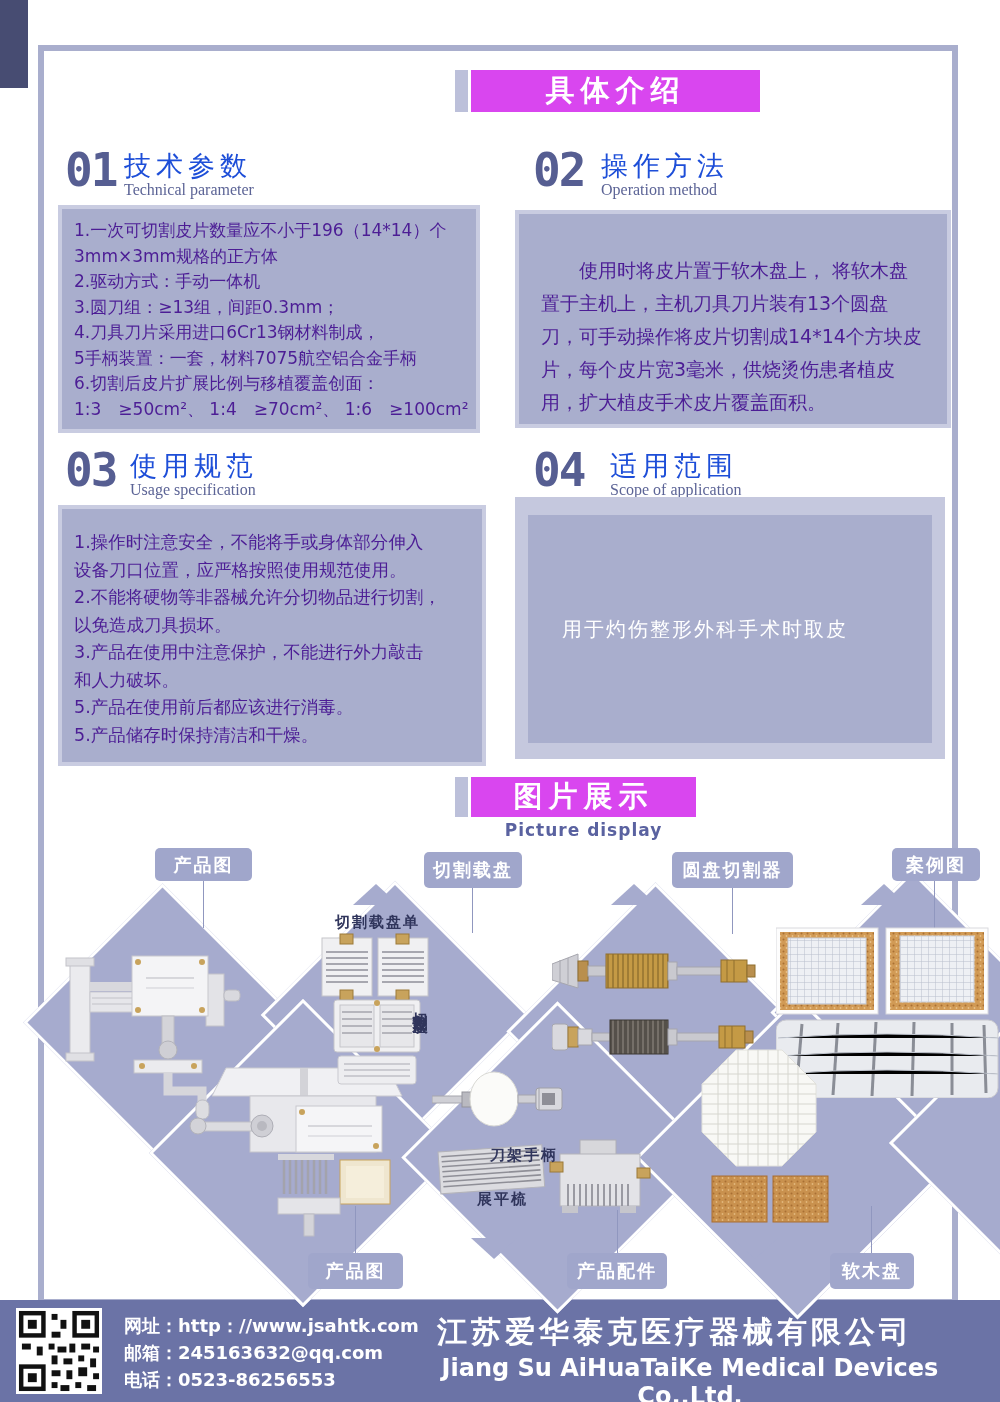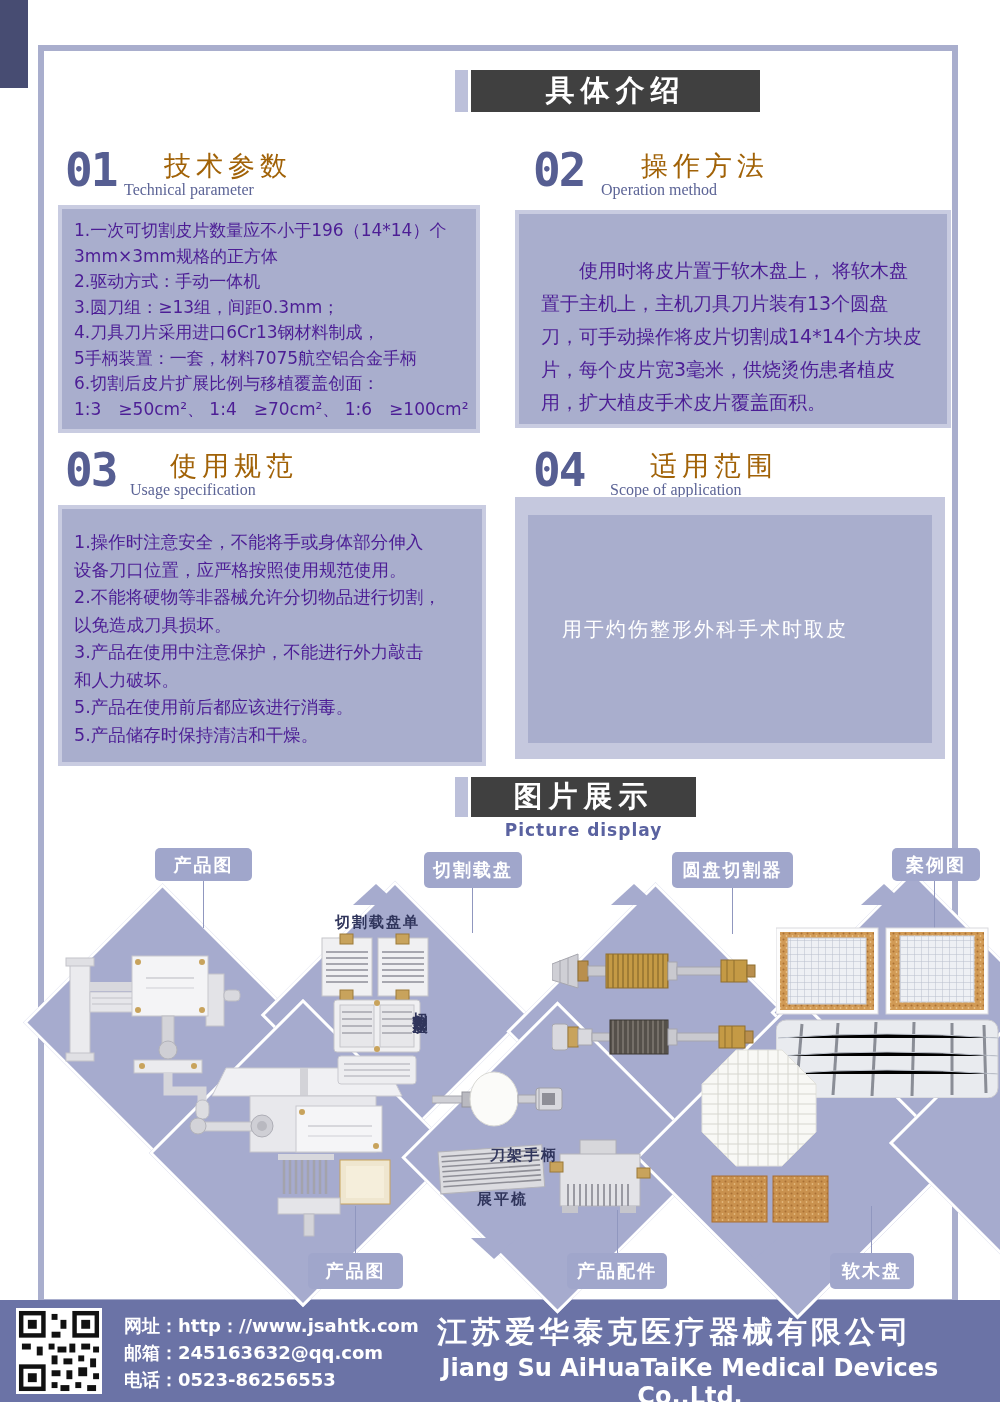--- a/index.html
+++ b/index.html
@@ -6,26 +6,26 @@
   .page{position:relative;width:1000px;height:1402px;background:#fff;overflow:hidden;
         font-family:"DejaVu Sans","Liberation Sans",sans-serif;}
   .abs{position:absolute;}
 
   
   .corner-bar{left:0;top:0;width:28px;height:88px;background:#474c72;}
   .frame{left:38px;top:45px;width:908px;height:1248px;border:6px solid #a9aecd;}
 
   
   .hdr-lightbar{width:13px;background:#bcc0da;}
-  .hdr-darkbar{background:#404040;color:#fff;display:flex;align-items:center;justify-content:center;
+  .hdr-darkbar{background:#d946ef;color:#fff;display:flex;align-items:center;justify-content:center;
                font-size:29px;font-weight:bold;letter-spacing:6px;}
   .hdr-sub{color:#5a62a0;font-weight:bold;font-size:17px;text-align:center;letter-spacing:1px;}
 
   .sec-num{color:#565e92;font-size:46px;font-weight:bold;font-family:"DejaVu Sans Mono",monospace;letter-spacing:-2px;}
-  .sec-title{color:#a16207;font-size:27px;letter-spacing:5px;font-family:"DejaVu Serif","Liberation Serif",serif;margin-left:40px;}
+  .sec-title{color:#1d4ed8;font-size:27px;letter-spacing:5px;font-family:"DejaVu Serif","Liberation Serif",serif;}
   .sec-sub{color:#5c6496;font-size:16px;font-family:"Liberation Serif","DejaVu Serif",serif;}
 
   .box{background:#a9aecd;border:4px solid #c9cce1;color:#4c1d95;}
   .box .ln{white-space:nowrap;}
   .box1{padding:9px 12px;font-size:17px;line-height:25.5px;}
   .box2{padding:40px 22px 0 22px;font-size:19px;line-height:33px;}
   .box2 p{margin:0;text-indent:2em;}
   .box3{padding:20px 12px;font-size:17.5px;line-height:27.5px;}
   .box4-outer{background:#c5c8de;}
   .box4-inner{background:#a9aecd;display:flex;align-items:center;}

